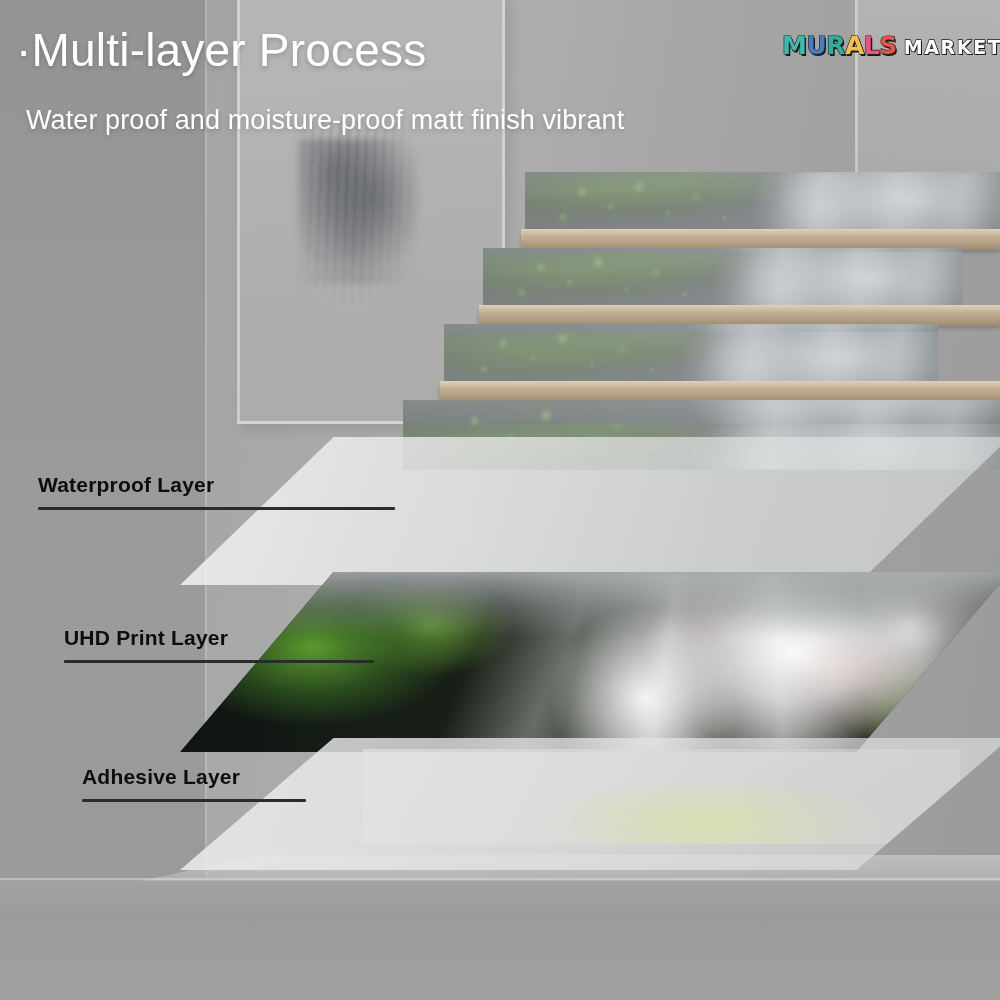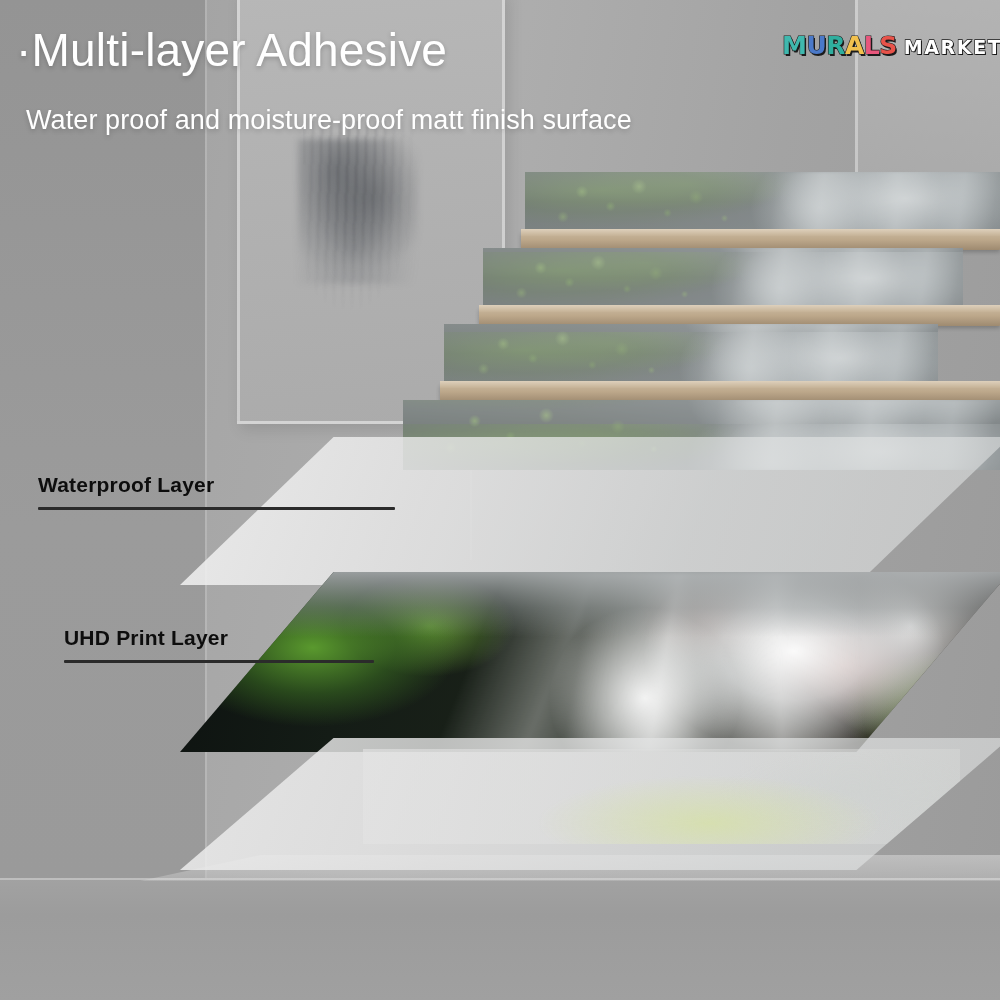--- a/index.html
+++ b/index.html
@@ -315,24 +315,28 @@
   <div class="callout c-waterproof">
     <span class="ctext">Waterproof Layer</span>
     <span class="crule" style="width: 357px;"></span>
   </div>
 
   <div class="callout c-print">
     <span class="ctext">UHD Print Layer</span>
     <span class="crule" style="width: 310px;"></span>
   </div>
 
-
-  <div class="title">·Multi-layer Adhesive</div>
+  <div class="callout c-adhesive">
+    <span class="ctext">Adhesive Layer</span>
+    <span class="crule" style="width: 224px;"></span>
+  </div>
+
+  <div class="title">·Multi-layer Process</div>
   <div class="subtitle">
-    <span>Water proof and moisture-proof matt finish surface</span>
+    <span>Water proof and moisture-proof matt finish vibrant</span>
   </div>
 
   <div class="logo">
     <div class="murals" id="murals-word">
         <b style="color: rgb(63, 184, 174);">M</b>
         <b style="color: rgb(74, 121, 201);">U</b>
         <b style="color: rgb(47, 174, 158);">R</b>
         <b style="color: rgb(242, 193, 78);">A</b>
         <b style="color: rgb(232, 86, 124);">L</b>
         <b style="color: rgb(232, 83, 74);">S</b>

